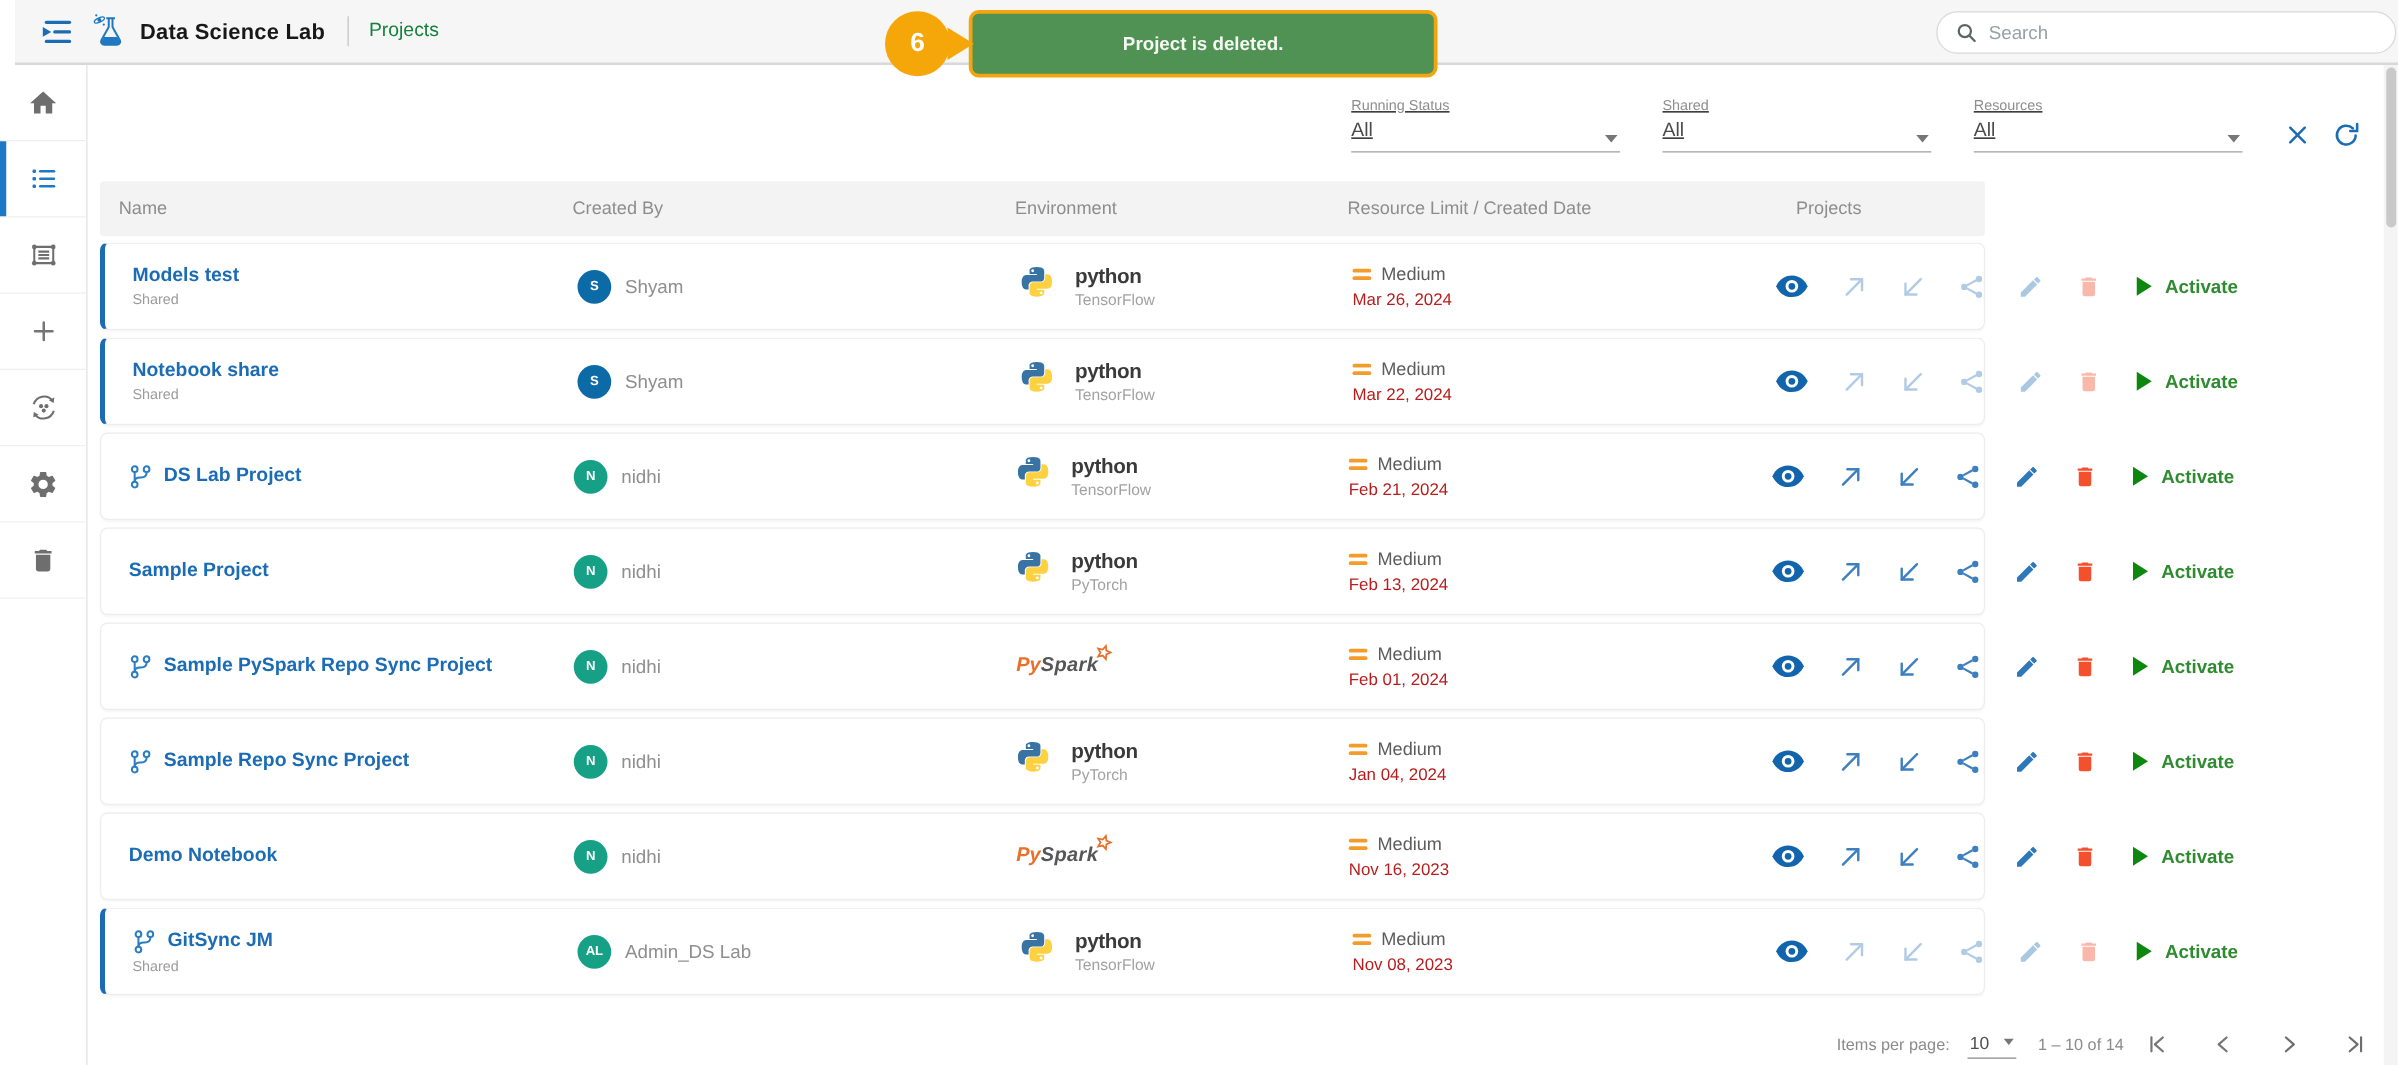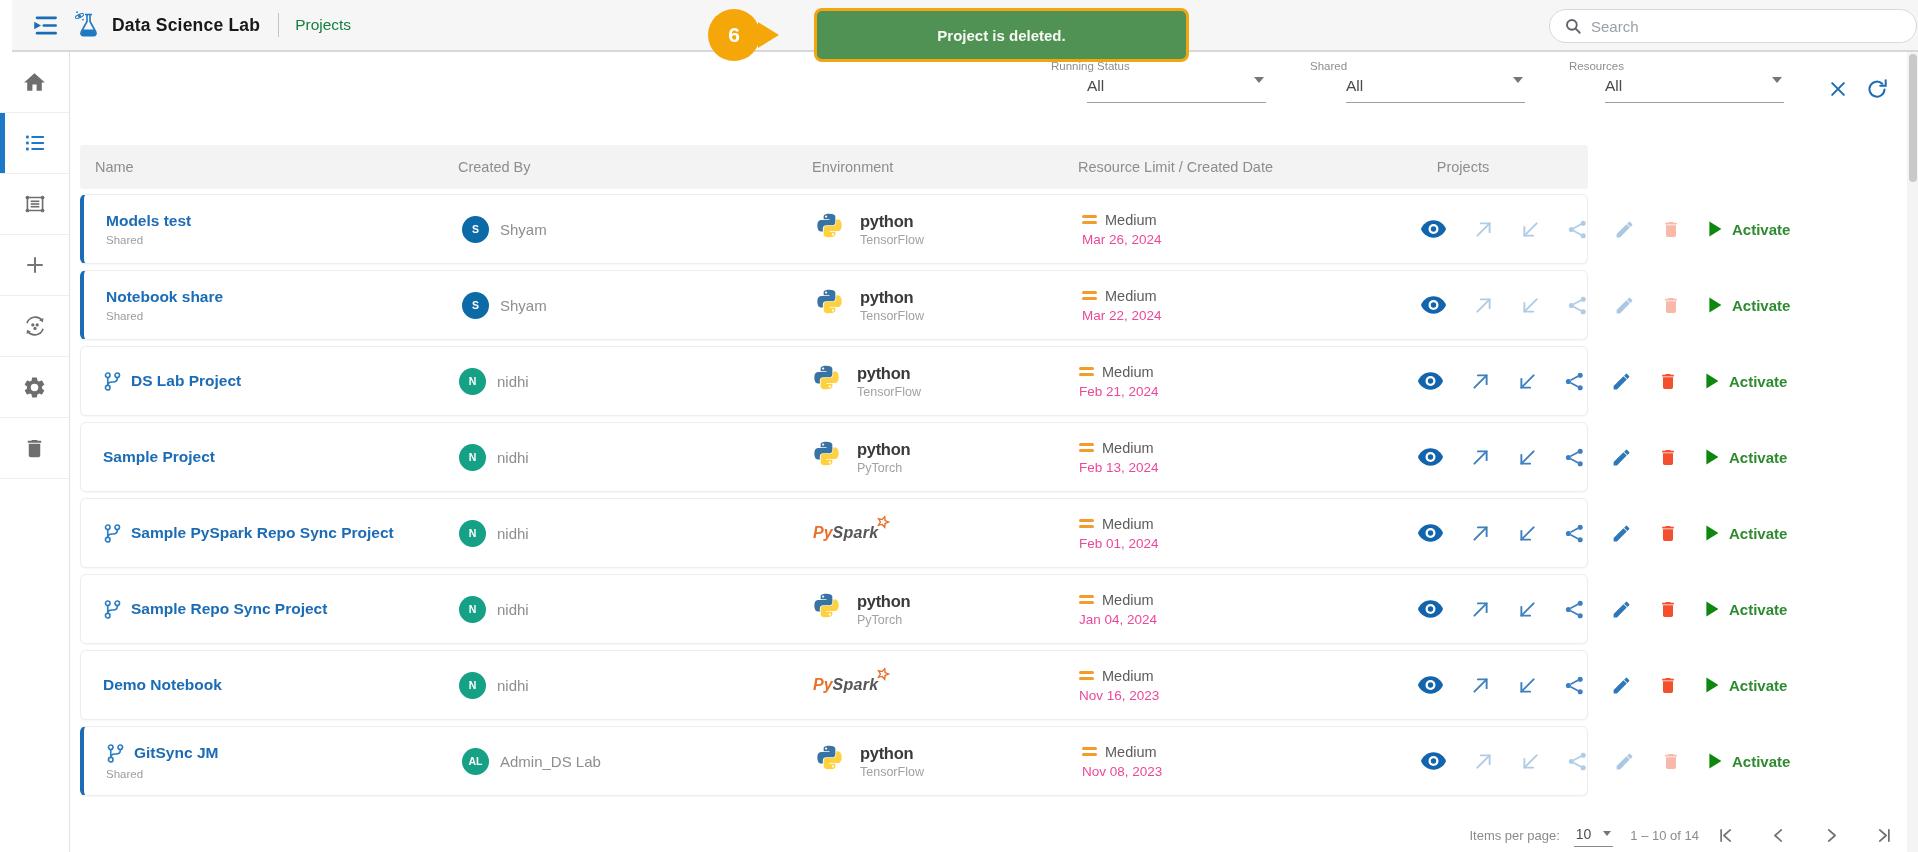--- a/index.html
+++ b/index.html
@@ -14,43 +14,43 @@
   .app-name { margin-left:8px; font-size:17.5px; font-weight:700; color:#181818; letter-spacing:.2px; }
   .tb-divider { width:1px; height:24px; background:#c4c4c4; margin:0 16px 0 18px; }
   .page-title { font-size:15.5px; color:#15803d; }
   .search { position:absolute; right:13px; top:9px; width:368px; height:34px; background:#fff;
     border:1.5px solid #d9d9d9; border-radius:17px; display:flex; align-items:center; padding:0 14px; }
   .search input { border:none; outline:none; flex:1; font-size:15px; color:#444; margin-left:9px;
     font-family:"Liberation Sans", sans-serif; background:transparent; }
   .search input::placeholder { color:#9aa0a6; }
 
   
-  .toast { position:absolute; left:814px; top:8px; width:375px; height:54px; background:#4f9254;
+  .toast { position:absolute; left:775px; top:8px; width:375px; height:54px; background:#4f9254;
     border:3px solid #f2a50e; border-radius:8px; z-index:60; display:flex; align-items:center; justify-content:center; }
   .toast span { color:#f7faf4; font-size:15px; font-weight:600; }
   .step-badge { position:absolute; left:708px; top:9px; width:52px; height:52px; border-radius:50%;
     background:#f5a70a; z-index:61; display:flex; align-items:center; justify-content:center;
     color:#fff; font-size:21px; font-weight:600; }
   .step-badge::after { content:""; position:absolute; right:-19px; top:13px; width:0; height:0;
     border-top:13px solid transparent; border-bottom:13px solid transparent; border-left:21px solid #f5a70a; }
 
   
   .sidebar { position:absolute; left:0; top:52px; width:70px; height:800px; background:#fff;
     border-right:1px solid #e2e2e2; z-index:5; }
   .side-item { width:100%; height:61px; display:flex; align-items:center; justify-content:center;
     border-bottom:1px solid #efefef; position:relative; cursor:pointer; }
   .side-item.active::before { content:""; position:absolute; left:0; top:0; width:5px; height:100%; background:#1e78c8; }
 
   
-  .filters { position:absolute; left:70px; top:54px; right:0; height:70px; display:flex;
-    justify-content:flex-end; align-items:flex-start; padding-right:30px; gap:44px; }
+  .filters { position:absolute; left:70px; top:73px; right:0; height:70px; display:flex;
+    justify-content:flex-end; align-items:flex-start; padding-right:30px; gap:34px;text-decoration:underline; }
   .dd { width:215px; padding-top:6px; }
   .dd-label { font-size:11.5px; color:#8e8e8e; }
-  .dd-box { display:flex; align-items:flex-start; justify-content:space-between;
-    border-bottom:1px solid #9e9e9e; padding:5px 2px 7px 0; cursor:pointer;margin-left:36px; }
+  .dd-box { display:flex; align-items:flex-end; justify-content:space-between;
+    border-bottom:1px solid #9e9e9e; padding:5px 2px 7px 0; cursor:pointer; }
   .dd-value { font-size:15.5px; color:#4a4a4a; }
   .caret { width:0; height:0; border-left:5px solid transparent; border-right:5px solid transparent;
     border-top:6px solid #767676; }
   .filter-icons { display:flex; align-items:center; gap:18px; padding-top:24px; }
   .icon-btn { cursor:pointer; display:flex; }
 
   
   .content { position:absolute; left:80px; top:145px; width:1508px; }
   .grid5 { display:grid; grid-template-columns:378px 354px 266px 330px 1fr; align-items:center; }
   .thead { height:44px; background:#f3f3f3; border-radius:3px; color:#8d8d8d; font-size:14.5px; }
@@ -77,21 +77,21 @@
   .framework { font-size:12.5px; color:#a2a2a2; margin-top:2px; }
   .env-pyspark { position:relative; display:inline-flex; align-items:baseline; }
   .ps-py { font-size:16px; font-weight:800; font-style:italic; color:#e8702a; }
   .ps-spark { font-size:16px; font-weight:700; font-style:italic; color:#565656; letter-spacing:.3px; }
   .ps-star { position:absolute; right:-11px; top:-9px; }
 
   .res-line { display:flex; align-items:center; gap:8px; }
   .medium-icon { display:flex; flex-direction:column; gap:2.5px; }
   .medium-icon i { display:block; width:15px; height:3.4px; border-radius:2px; background:#f39c2c; }
   .res-text { font-size:14.5px; color:#5c5c5c; }
-  .res-date { font-size:13.5px; color:#ec4899; margin-top:4px; }
+  .res-date { font-size:13.5px; color:#b91c1c; margin-top:4px; }
 
   .actions-cell { display:flex; align-items:center; gap:26px; padding-left:8px; }
   .act { cursor:pointer; display:flex; align-items:center; }
   .activate { display:flex; align-items:center; gap:9px; cursor:pointer; }
   .activate-label { font-size:15px; font-weight:600; color:#2f8b2f; }
   .row.shared .fade { opacity:.4; }
 
   
   .pagination { position:absolute; right:24px; top:818px; height:34px; display:flex;
     align-items:center; gap:17px; color:#8b8b8b; }

